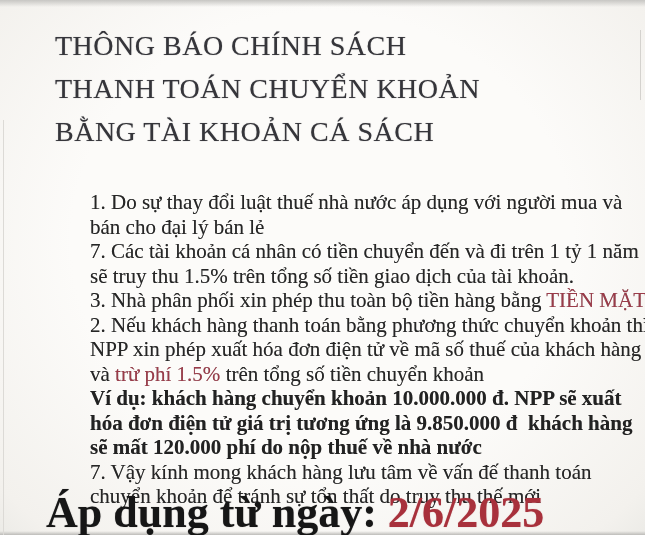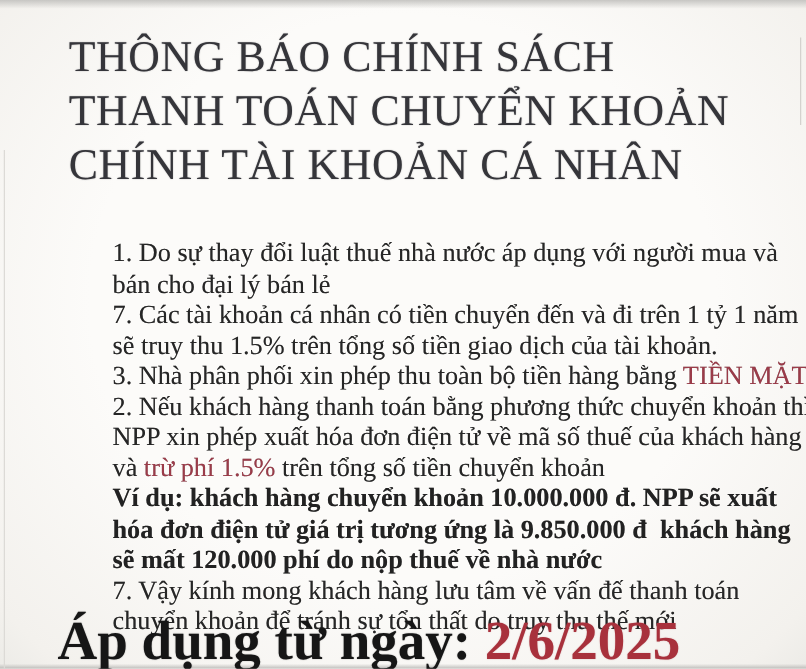--- a/index.html
+++ b/index.html
@@ -23,21 +23,21 @@
     position:absolute;top:120px;left:3px;width:1px;height:415px;
     background:#dcdad6;
   }
   .right-edge{
     position:absolute;top:30px;right:4px;width:1px;height:70px;
     background:#d4d2ce;
   }
   .title{
     position:absolute;top:24px;left:55px;right:30px;
     margin:0;
-    font-size:35px;font-weight:400;
+    font-size:28px;font-weight:400;
     line-height:43px;
     letter-spacing:0.5px;
     color:#35353a;
     text-shadow:0 0 1px rgba(40,40,45,0.45);
   }
   .title-line{display:block;}
   .body{
     position:absolute;top:190px;left:46px;width:562px;
     font-size:21px;line-height:24.5px;
     color:#262626;
@@ -61,21 +61,21 @@
 <div class="page">
 
   <div class="top-edge"></div>
   <div class="bottom-edge"></div>
   <div class="left-edge"></div>
   <div class="right-edge"></div>
 
   <h1 class="title">
     <span class="title-line">THÔNG BÁO CHÍNH SÁCH</span>
     <span class="title-line">THANH TOÁN CHUYỂN KHOẢN</span>
-    <span class="title-line">CHÍNH TÀI KHOẢN CÁ NHÂN</span>
+    <span class="title-line">BẰNG TÀI KHOẢN CÁ SÁCH</span>
   </h1>
 
   <div class="body">
     <p>1. Do sự thay đổi luật thuế nhà nước áp dụng với người mua và bán cho đại lý bán lẻ</p>
     <p>7. Các tài khoản cá nhân có tiền chuyển đến và đi trên 1 tỷ 1 năm sẽ truy thu 1.5% trên tổng số tiền giao dịch của tài khoản.</p>
     <p><span>3. Nhà phân phối xin phép thu toàn bộ tiền hàng bằng </span><span class="red">TIỀN MẶT</span></p>
     <p><span>2. Nếu khách hàng thanh toán bằng phương thức chuyển khoản thì NPP xin phép xuất hóa đơn điện tử về mã số thuế của khách hàng và </span><span class="red">trừ phí 1.5%</span><span> trên tổng số tiền chuyển khoản</span></p>
     <p class="example">Ví dụ: khách hàng chuyển khoản 10.000.000 đ. NPP sẽ xuất hóa đơn điện tử giá trị tương ứng là 9.850.000 đ  khách hàng sẽ mất 120.000 phí do nộp thuế về nhà nước</p>
     <p>7. Vậy kính mong khách hàng lưu tâm về vấn đế thanh toán chuyển khoản để tránh sự tổn thất do truy thu thế mới</p>
   </div>

